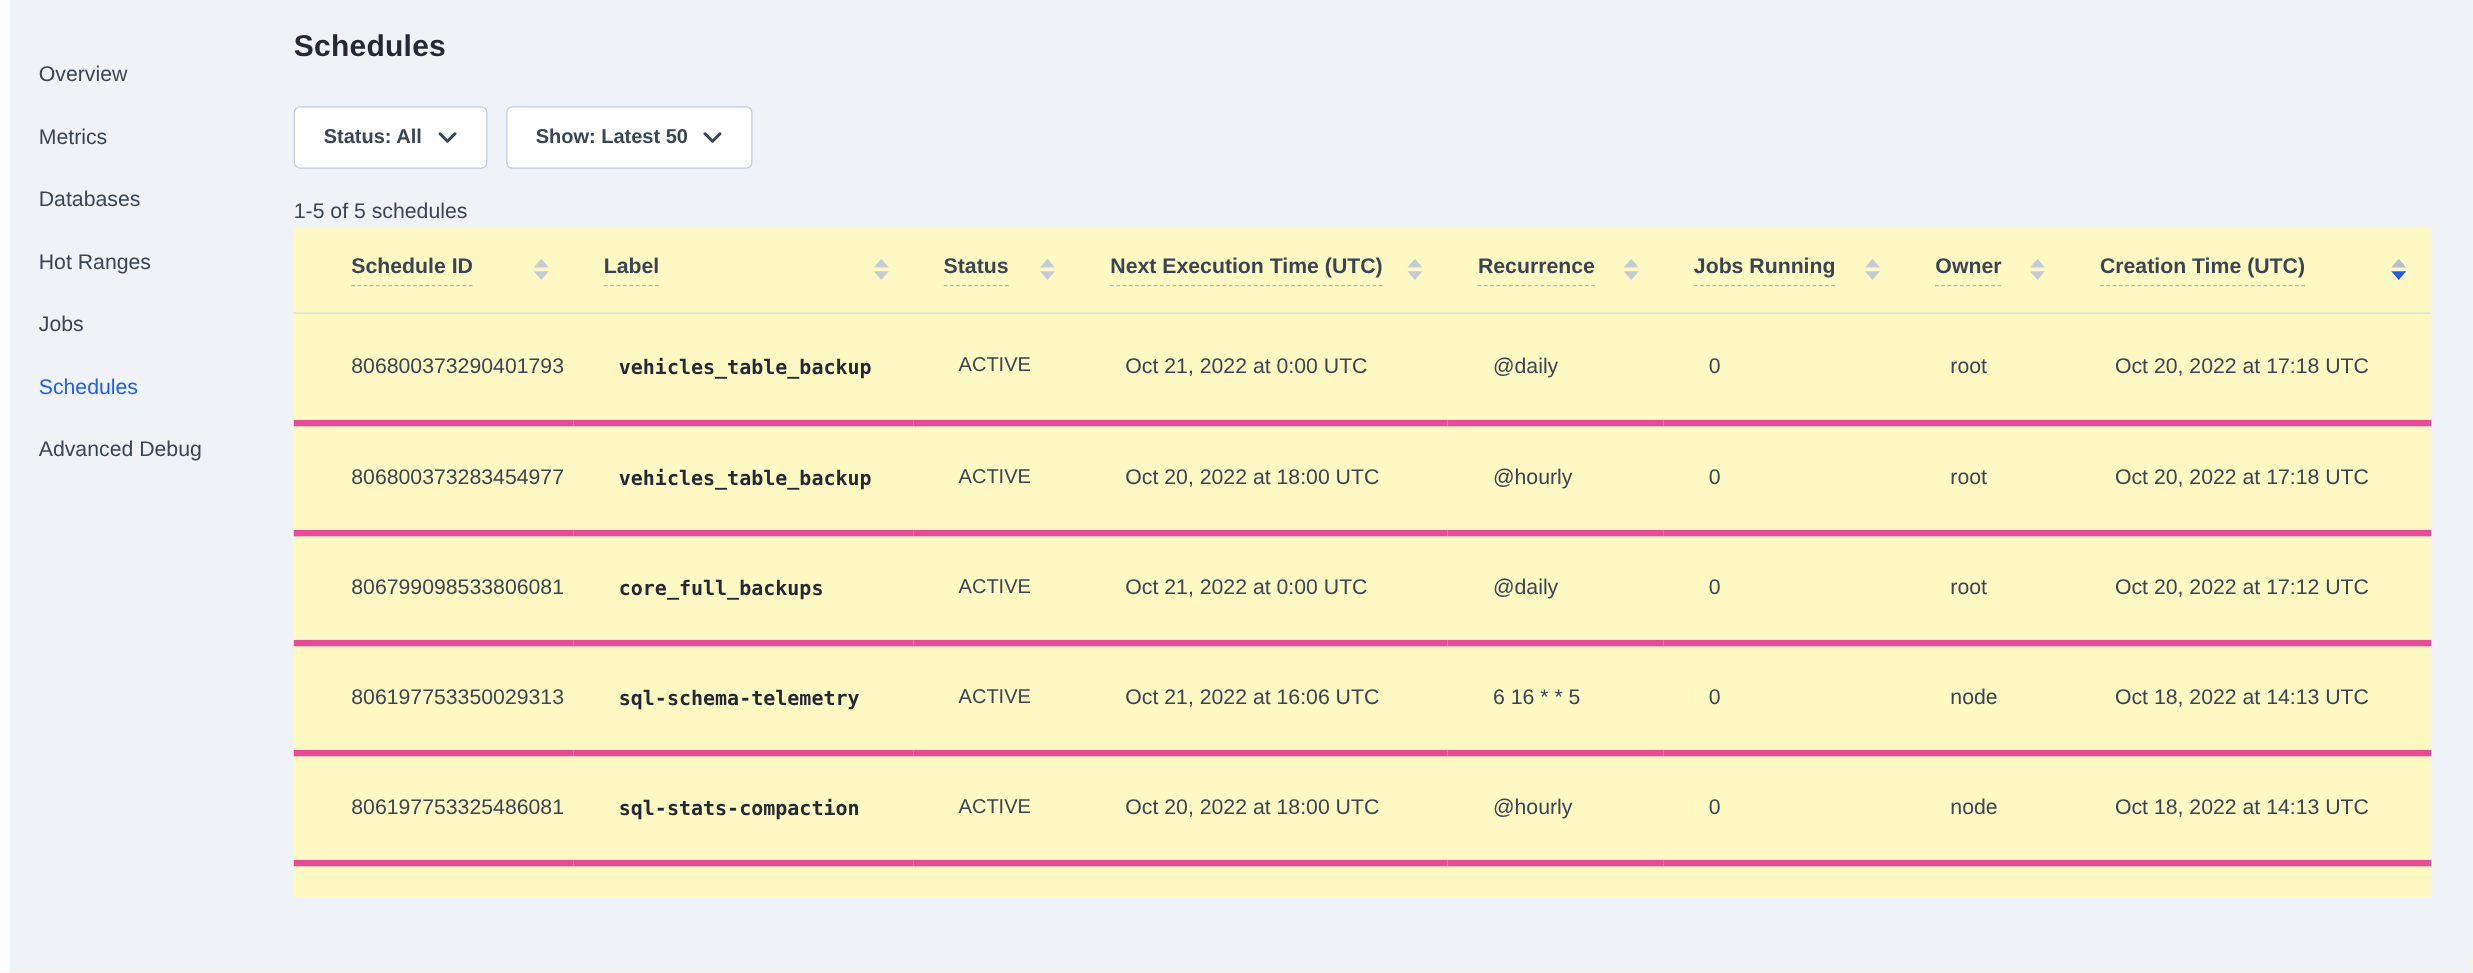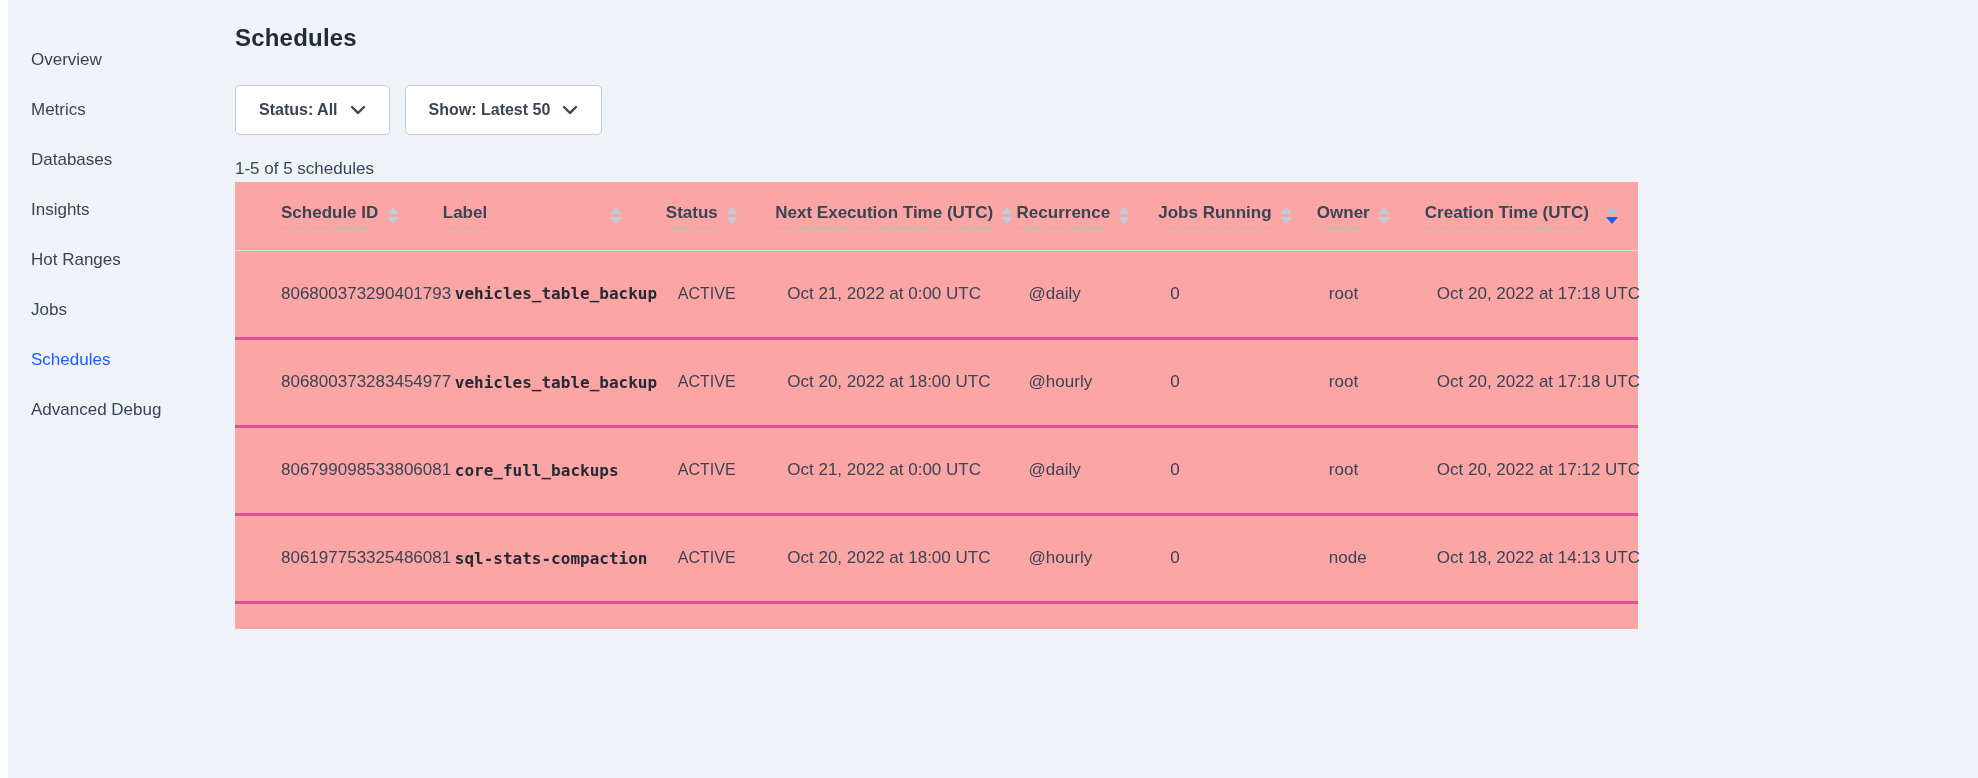--- a/index.html
+++ b/index.html
@@ -37,21 +37,21 @@
     height: 50px; background: #ffffff;
     border: 1px solid #c4cbdc; border-radius: 5px;
     display: inline-flex; align-items: center; gap: 12px;
     padding: 0 23px; cursor: pointer;
     font-family: "Liberation Sans", sans-serif;
     font-size: 16px; font-weight: bold; color: #394455;
   }
   .chevron { display: inline-flex; }
   .results-count { font-size: 17px; color: #394455; margin-bottom: 3px; }
   
-  .card { background: #fca5a5; width: 1403px; padding-bottom: 25px; }
+  .card { background: #fef9c3; width: 1710px; padding-bottom: 25px; }
   table { width: 100%; border-collapse: collapse; table-layout: fixed; }
   col.c1 { width: 13.1%; } col.c2 { width: 15.9%; } col.c3 { width: 7.8%; }
   col.c4 { width: 17.2%; } col.c5 { width: 10.1%; } col.c6 { width: 11.3%; }
   col.c7 { width: 7.7%; }  col.c8 { width: 16.9%; }
   th {
     height: 68px; text-align: left; vertical-align: middle;
     padding: 0 20px 0 24px; border-bottom: 1px solid #d6dce8;
     cursor: pointer;
   }
   th:first-child, td:first-child { padding-left: 46px; }
@@ -62,39 +62,38 @@
     white-space: nowrap;
   }
   .sort-icon { display: inline-flex; flex-direction: column; align-items: center; margin-left: 8px; flex: 0 0 auto; }
   .sort-up   { width: 0; height: 0; border-left: 6px solid transparent; border-right: 6px solid transparent; border-bottom: 7px solid #c3cbdb; }
   .sort-down { width: 0; height: 0; border-left: 6px solid transparent; border-right: 6px solid transparent; border-top: 7px solid #c3cbdb; margin-top: 3px; }
   th.sorted-desc .sort-down { border-top-color: #1d5cff; }
   th.sorted-desc .sort-up   { border-bottom-color: #b6becf; }
   td {
     height: 88px; vertical-align: middle;
     padding: 0 20px 0 36px;
-    border-bottom: 3px solid #ec4899;
+    border-bottom: 5px solid #ec4899;
     font-size: 17px; color: #394455; white-space: nowrap;
   }
   td.cell-label {
     font-family: "DejaVu Sans Mono", monospace;
     font-weight: bold; font-size: 16px; color: #242a35;
   }
   td.cell-status { font-size: 16px; }
 </style>
 </head>
 <body>
 
 <div class="edge-strip"></div>
 
 <nav class="sidebar">
   <div class="nav-item">Overview</div>
   <div class="nav-item">Metrics</div>
   <div class="nav-item">Databases</div>
-  <div class="nav-item">Insights</div>
   <div class="nav-item">Hot Ranges</div>
   <div class="nav-item">Jobs</div>
   <div class="nav-item active">Schedules</div>
   <div class="nav-item">Advanced Debug</div>
 </nav>
 
 <main class="main">
   <h1 class="page-title">Schedules</h1>
 
   <div class="filters">
@@ -231,20 +230,30 @@
           <td>806799098533806081</td>
           <td class="cell-label">core_full_backups</td>
           <td class="cell-status">ACTIVE</td>
           <td>Oct 21, 2022 at 0:00 UTC</td>
           <td>@daily</td>
           <td>0</td>
           <td>root</td>
           <td>Oct 20, 2022 at 17:12 UTC</td>
         </tr>
         <tr>
+          <td>806197753350029313</td>
+          <td class="cell-label">sql-schema-telemetry</td>
+          <td class="cell-status">ACTIVE</td>
+          <td>Oct 21, 2022 at 16:06 UTC</td>
+          <td>6 16 * * 5</td>
+          <td>0</td>
+          <td>node</td>
+          <td>Oct 18, 2022 at 14:13 UTC</td>
+        </tr>
+        <tr>
           <td>806197753325486081</td>
           <td class="cell-label">sql-stats-compaction</td>
           <td class="cell-status">ACTIVE</td>
           <td>Oct 20, 2022 at 18:00 UTC</td>
           <td>@hourly</td>
           <td>0</td>
           <td>node</td>
           <td>Oct 18, 2022 at 14:13 UTC</td>
         </tr>
       </tbody>

